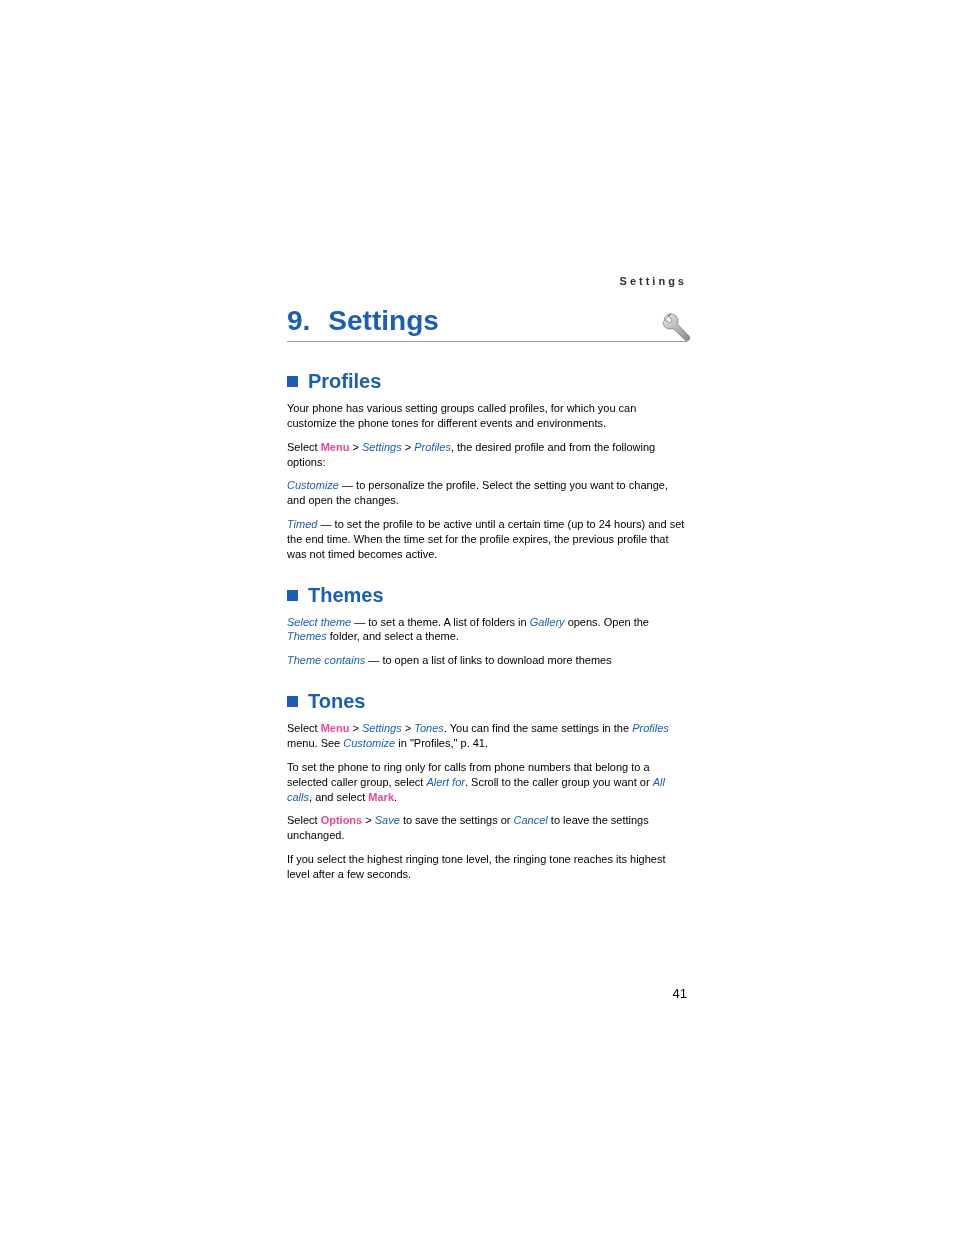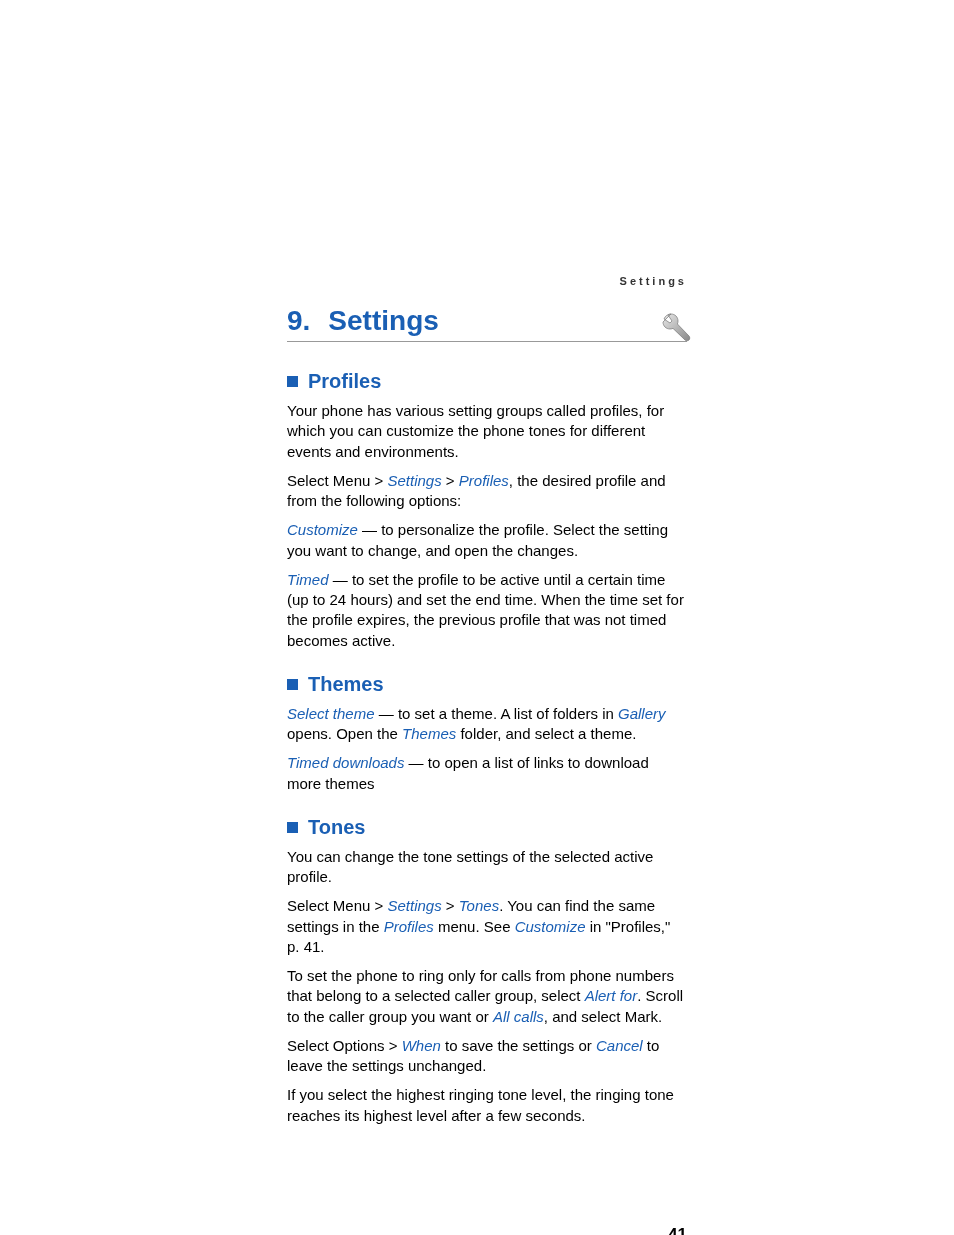--- a/index.html
+++ b/index.html
@@ -59,33 +59,33 @@
     height: 11px;
     background: #1a5fb4;
     margin-right: 10px;
   }
   .section-title {
     font-size: 20px;
     font-weight: bold;
     color: #1a5fb4;
   }
   p {
-    font-size: 15px;
+    font-size: 11px;
     line-height: 1.35;
     color: #000;
     margin-bottom: 9px;
   }
   .link-italic { color: #1a5fb4; font-style: italic; }
-  .bold-link { color: #000000; font-weight: normal; }
+  .bold-link { color: #ec4899; font-weight: bold; }
   .page-number {
     position: absolute;
     right: 0;
     bottom: -110px;
-    font-size: 17px;
-    font-weight: bold;
+    font-size: 13px;
+    font-weight: normal;
   }
 </style>
 </head>
 <body>
 
 <div class="page">
 
   <div class="running-header">Settings</div>
 
   <div class="chapter-row">
@@ -130,38 +130,37 @@
     <span class="section-title">Themes</span>
   </div>
 
 
 
   <p>
     <span class="link-italic">Select theme</span><span> — to set a theme. A list of folders in </span><span class="link-italic">Gallery</span><span> opens. Open the </span><span class="link-italic">Themes</span><span> folder, and select a theme.</span>
   </p>
 
   <p>
-    <span class="link-italic">Timed downloads</span><span> — to open a list of links to download more themes</span>
+    <span class="link-italic">Theme contains</span><span> — to open a list of links to download more themes</span>
   </p>
 
   <div class="section-row">
     <span class="section-bullet"></span>
     <span class="section-title">Tones</span>
   </div>
 
-  <p>You can change the tone settings of the selected active profile.</p>
 
   <p>
     <span>Select </span><span class="bold-link">Menu</span><span> &gt; </span><span class="link-italic">Settings</span><span> &gt; </span><span class="link-italic">Tones</span><span>. You can find the same settings in the </span><span class="link-italic">Profiles</span><span> menu. See </span><span class="link-italic">Customize</span><span> in "Profiles," p. 41.</span>
   </p>
 
   <p>
     <span>To set the phone to ring only for calls from phone numbers that belong to a selected caller group, select </span><span class="link-italic">Alert for</span><span>. Scroll to the caller group you want or </span><span class="link-italic">All calls</span><span>, and select </span><span class="bold-link">Mark</span><span>.</span>
   </p>
 
   <p>
-    <span>Select </span><span class="bold-link">Options</span><span> &gt; </span><span class="link-italic">When</span><span> to save the settings or </span><span class="link-italic">Cancel</span><span> to leave the settings unchanged.</span>
+    <span>Select </span><span class="bold-link">Options</span><span> &gt; </span><span class="link-italic">Save</span><span> to save the settings or </span><span class="link-italic">Cancel</span><span> to leave the settings unchanged.</span>
   </p>
 
   <p>If you select the highest ringing tone level, the ringing tone reaches its highest level after a few seconds.</p>
 
   <div class="page-number">41</div>
 </div>
 
 </body></html>

